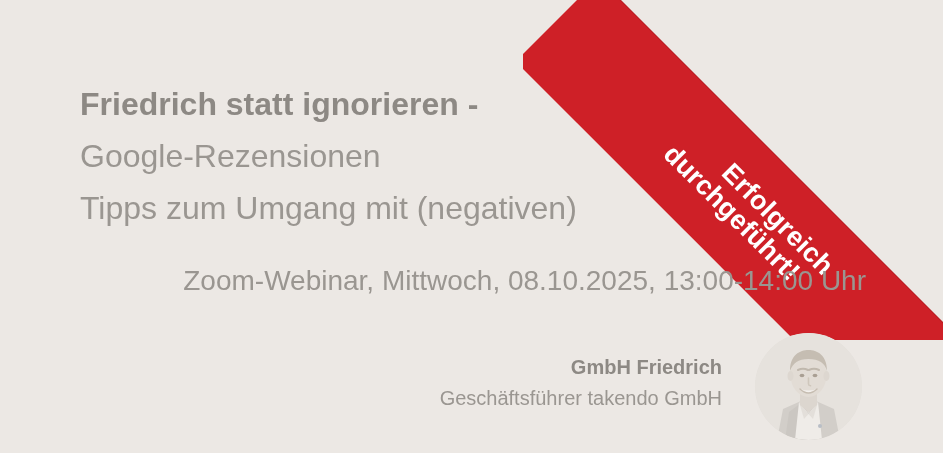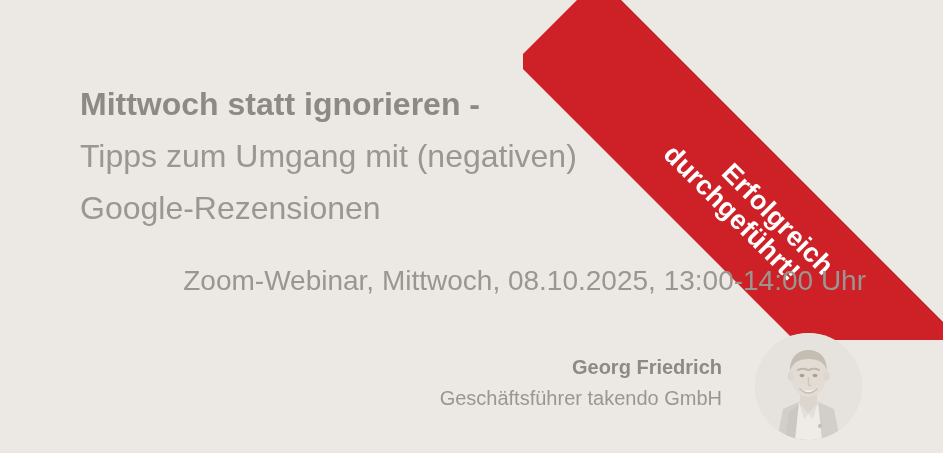--- a/index.html
+++ b/index.html
@@ -129,29 +129,29 @@
 <div class="banner-card">
 
   <div class="ribbon-wrap">
     <div class="ribbon">
       <div class="ribbon-line ribbon-line-1">Erfolgreich</div>
       <div class="ribbon-line ribbon-line-2">durchgeführt!</div>
     </div>
   </div>
 
   <div class="headline">
-    <div class="headline-line strong">Mittwoch statt ignorieren -</div>
+    <div class="headline-line strong">Friedrich statt ignorieren -</div>
+    <div class="headline-line">Google-Rezensionen</div>
     <div class="headline-line">Tipps zum Umgang mit (negativen)</div>
-    <div class="headline-line">Google-Rezensionen</div>
   </div>
 
   <div class="subtitle">Zoom-Webinar, Mittwoch, 08.10.2025, 13:00-14:00 Uhr</div>
 
   <div class="speaker">
-    <div class="speaker-name">Georg Friedrich</div>
+    <div class="speaker-name">GmbH Friedrich</div>
     <div class="speaker-role">Geschäftsführer takendo GmbH</div>
   </div>
 
   <div class="avatar">
     <svg viewBox="0 0 107 107" xmlns="http://www.w3.org/2000/svg" aria-hidden="true">
       <defs>
         <clipPath id="circ">
             <circle cx="53.5" cy="53.5" r="53.5"></circle>
           </clipPath>
       </defs>

